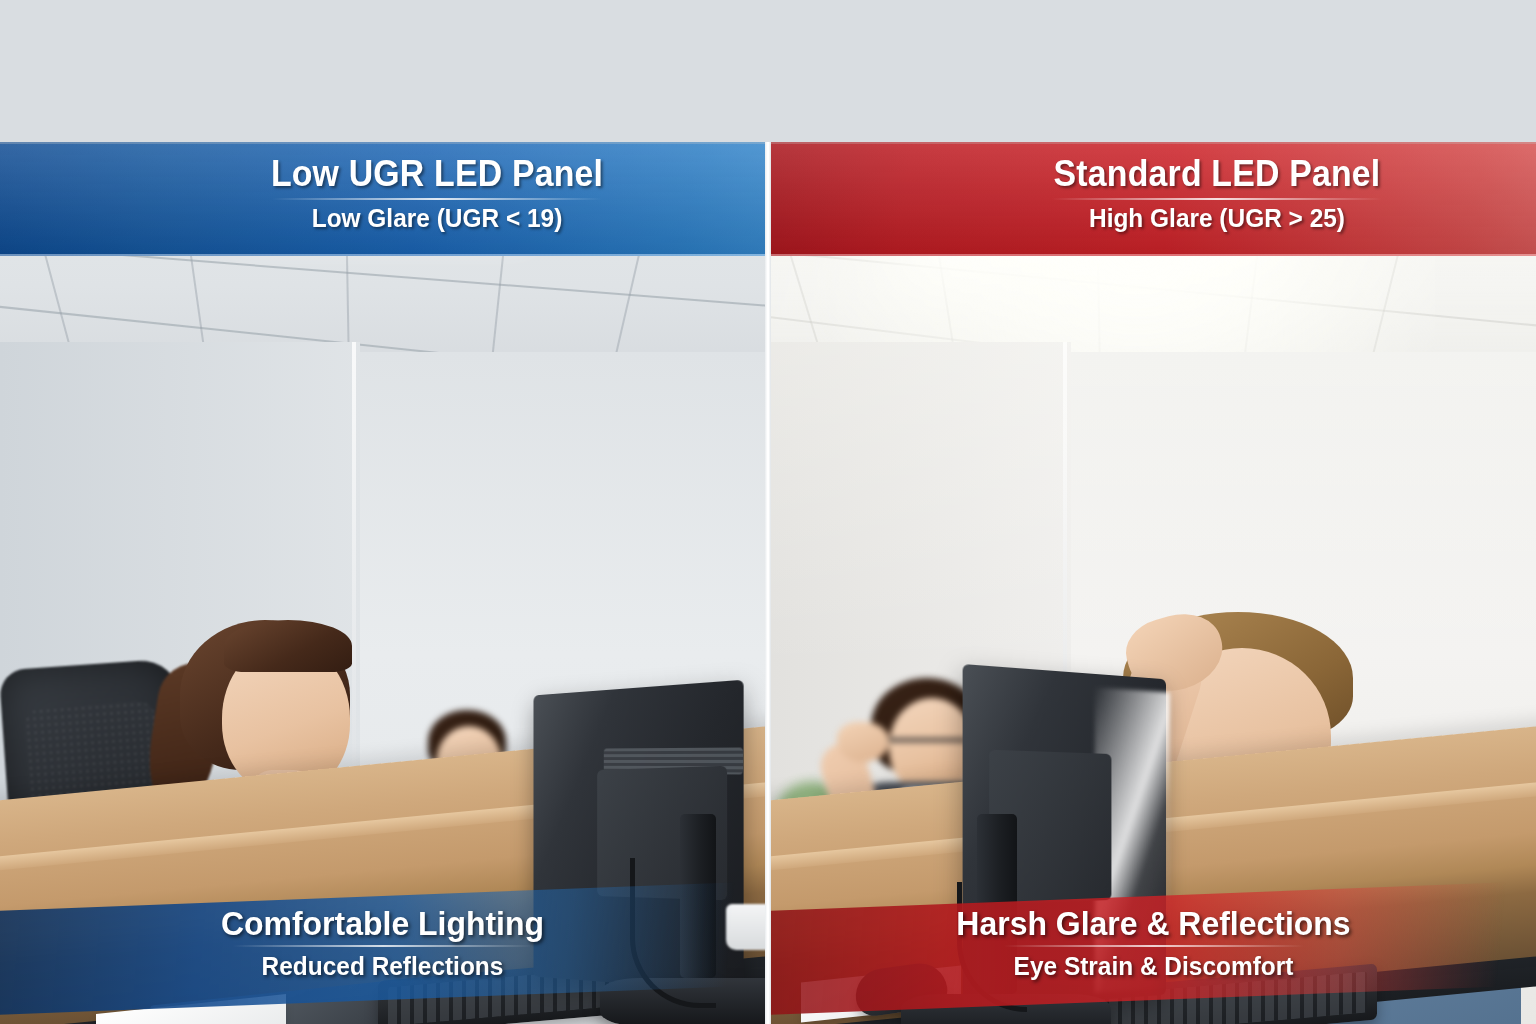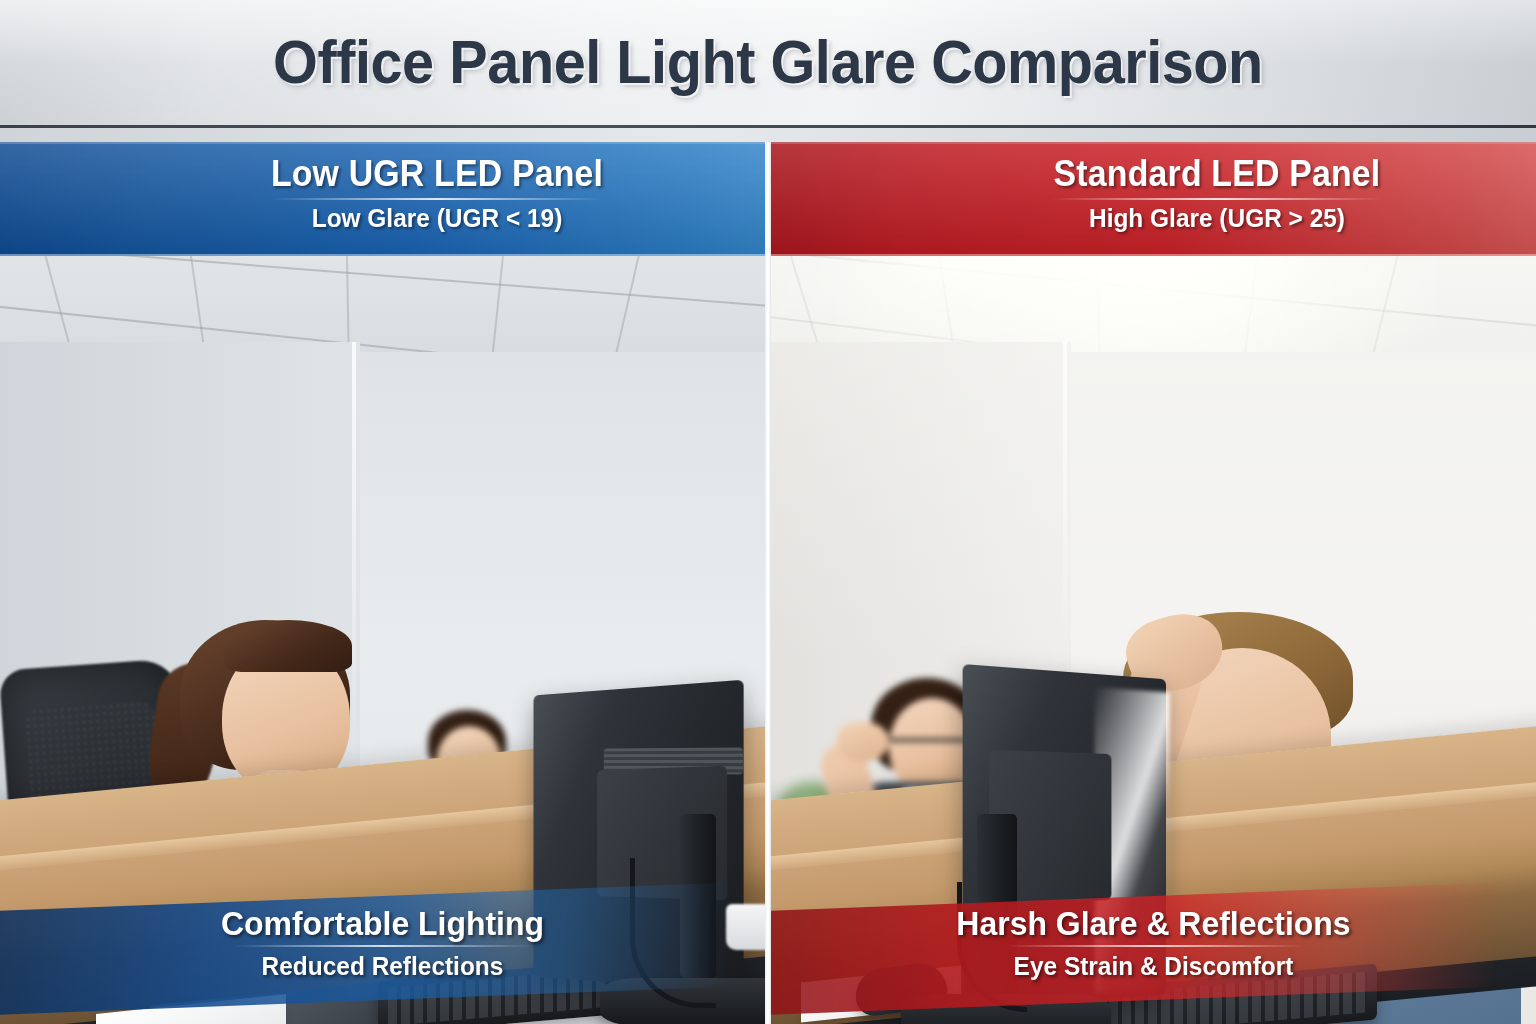--- a/index.html
+++ b/index.html
@@ -316,24 +316,20 @@
   .cap-sub{
     font-size:26px;line-height:34px;font-weight:bold;transform:scaleX(.94);
     text-shadow:2px 2px 4px rgba(0,0,0,.6);
   }
 </style>
 </head>
 <body>
 
 <div class="stage">
 
-  <div class="titlebar">
-    <div class="title-text">Office Panel Light Glare Comparison</div>
-    <div class="title-underline"></div>
-  </div>
 
   <div class="panels">
 
     <div class="panel left">
       <div class="scene cool">
 
         <div class="ceiling">
           <div class="grid-line" style="left:-6%;top:26px;width:120%;transform:rotate(3deg);"></div>
           <div class="grid-line" style="left:-6%;top:92px;width:120%;transform:rotate(4.5deg);"></div>
           <div class="grid-line" style="left:-6%;top:150px;width:120%;transform:rotate(6deg);"></div>

